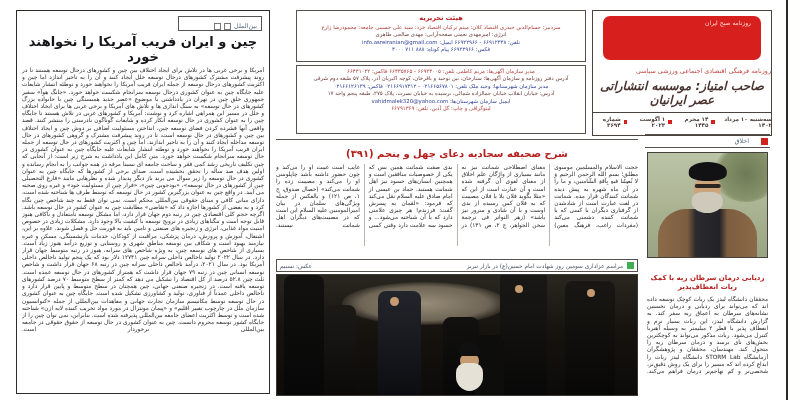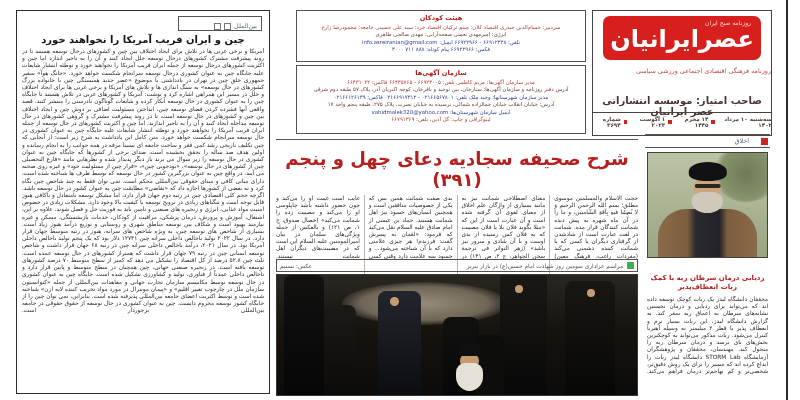--- a/index.html
+++ b/index.html
@@ -7,45 +7,45 @@
         font-family:"DejaVu Sans",sans-serif;direction:rtl;color:var(--text-dark,#1d1d1f);}
   .abs{position:absolute;}
   .edge-line{position:absolute;top:0;bottom:0;width:2px;background:#2a2926;}
   
   .masthead{left:592px;top:10px;width:178px;height:124px;border:1px solid #494440;}
   .logo{position:absolute;top:5px;right:10px;left:10px;height:44px;background:var(--brand-red,#d7201d);
         border-radius:7px;color:#fff;text-align:center;}
   .logo-tag{position:absolute;top:3px;right:10px;font-size:6px;color:#ffd9d6;}
   .logo-title{position:absolute;top:9px;right:0;left:0;font-size:24px;font-weight:bold;letter-spacing:-1px;}
   .tagline{position:absolute;top:56px;right:0;left:0;text-align:right;font-size:6.4px;color:#bf4541;}
-  .owner{position:absolute;top:84px;right:0;left:0;text-align:center;font-size:10px;font-weight:bold;color:#4a3431;}
+  .owner{position:absolute;top:68px;right:0;left:0;text-align:center;font-size:12px;font-weight:bold;color:#4a3431;font-style:italic;}
   .director{position:absolute;top:81px;right:0;left:0;text-align:center;font-size:6.6px;font-weight:bold;color:#4a3431;}
   .dateline{position:absolute;top:101px;right:-1px;left:-1px;height:17px;border-top:1px solid #494440;
             display:flex;align-items:center;justify-content:center;gap:3px;font-size:5.6px;color:#4b3c39;font-weight:bold;}
   .sep-sq{width:4px;height:4px;background:var(--brand-red,#d7201d);display:inline-block;}
   
   .edit-area{left:296px;top:10px;width:290px;height:124px;}
   .edit-box{position:absolute;left:0;right:0;border:1px solid #57504c;padding:2px 4px;box-sizing:border-box;}
   .ed-title{text-align:center;font-size:6.6px;font-weight:bold;color:var(--headline-red,#b5201e);margin:1px 0 2px;}
   .ed-line{font-size:5.4px;line-height:7.4px;text-align:center;color:#b0403c;white-space:nowrap;overflow:hidden;}
   .ed-line.blue{color:var(--link-blue,#2e3f94);}
   .ed-line.dark{color:#6c3b38;}
   
   .left-art{left:16px;top:10px;width:254px;height:384px;border:1px solid #2e2b29;padding:3px 5px;box-sizing:border-box;}
   .sec-tab{position:relative;width:84px;height:15px;border:1px solid #555;margin:2px 2px 3px;
            display:flex;align-items:flex-end;gap:3px;padding:0 4px;box-sizing:border-box;}
   .sec-tab .lbl{font-size:6.4px;color:#5a6b7d;}
   .hollow-sq{width:5px;height:5px;border:1px solid #777;background:#fff;}
-  .left-headline{text-align:center;font-size:10px;font-weight:bold;margin:3px 0 3px;color:#16161a;}
+  .left-headline{text-align:center;font-size:13px;font-weight:bold;margin:3px 0 3px;color:#16161a;}
   .body-txt{font-size:5.8px;line-height:7.2px;text-align:justify;text-align-last:justify;color:#2a2a2c;overflow:hidden;}
   .left-body{height:330px;}
   
   .center-art{left:276px;top:142px;width:362px;height:252px;}
   .center-rule{position:absolute;top:-3px;left:0;right:0;height:1px;background:#59534f;}
-  .center-headline{text-align:center;font-size:18px;font-weight:bold;color:var(--headline-red,#b5201e);margin:6px 0 5px;}
+  .center-headline{text-align:center;font-size:10px;font-weight:bold;color:var(--headline-red,#b5201e);margin:6px 0 5px;}
   .center-body{height:82px;column-count:4;column-gap:9px;column-rule:1px solid #b9b4ae;}
   .caption-bar{position:absolute;top:117px;left:0;right:0;height:13px;border:1px solid #55504b;
                display:flex;align-items:center;box-sizing:border-box;padding:0 3px;gap:4px;}
   .caption-bar .sq{width:7px;height:7px;background:var(--accent-green,#3fae54);}
   .caption-txt{font-size:5.8px;color:#4b5563;flex:1;}
   .credit-txt{font-size:5.8px;color:#4b5563;}
   
   .m-photo{position:absolute;top:132px;left:0;right:0;height:120px;border:1px solid #3a3733;overflow:hidden;
            background:linear-gradient(180deg,#2a2620 0%,#17130f 45%,#0c0b09 100%);}
   .floor{position:absolute;left:18%;top:6%;width:46%;height:36%;border-radius:50%;
@@ -89,45 +89,43 @@
 </head>
 <body>
 
 <div class="page">
 
   <div class="edge-line" style="left:786px;"></div>
 
   <div class="abs masthead">
     <div class="logo">
       <div class="logo-tag">روزنامه صبح ایران</div>
-      <div class="logo-title">عصرایرانیان</div>
     </div>
     <div class="tagline">روزنامه فرهنگی اقتصادی اجتماعی ورزشی سیاسی</div>
     <div class="owner">صاحب امتیاز: موسسه انتشاراتی عصر ایرانیان</div>
     <div class="dateline">
       <span>سه‌شنبه ۱۰ مرداد ۱۴۰۲</span>
       <span class="sep-sq"></span>
       <span>۱۴ محرم ۱۴۴۵</span>
       <span class="sep-sq"></span>
       <span>۱ آگوست ۲۰۲۳</span>
       <span class="sep-sq"></span>
       <span>شماره ۳۶۹۴</span>
     </div>
   </div>
 
   <div class="abs edit-area">
     <div class="edit-box" style="top:0;height:52px;">
-      <div class="ed-title">هیئت کودکان</div>
+      <div class="ed-title">هیئت تحریریه</div>
       <div class="ed-line">سردبیر: حسام‌الدین حیدری   اقتصاد کلان: میثم ترکیان   اقتصاد خرد: سید علی حسینی   جامعه: محمودرضا زارع</div>
       <div class="ed-line dark">انرژی: امیرمهدی نعمتی   صفحه‌آرایی: مهدی صالحی طاهری</div>
       <div class="ed-line blue">تلفن: ۶۶۹۱۲۳۳۸ - ۶۶۹۲۲۹۶۶   ایمیل: info.asreiranian@gmail.com</div>
       <div class="ed-line blue">فکس: ۶۶۹۲۲۹۶۶   پیام کوتاه: ۸۸۸ ۷۱۱ ۳۰۰۰</div>
     </div>
     <div class="edit-box" style="top:55px;height:69px;">
-      <div class="ed-title">سازمان آگهی‌ها</div>
       <div class="ed-line">مدیر سازمان آگهی‌ها: مریم کاظمی   تلفن: ۶۶۹۲۳۰۰۵ - ۶۶۴۳۵۷۶۵   فاکس: ۶۶۴۳۱۰۲۲</div>
       <div class="ed-line dark">آدرس دفتر روزنامه و سازمان آگهی‌ها: ستارخان، بین توحید و باقرخان، کوچه اکبریان آذر، پلاک ۵۷ طبقه دوم شرقی</div>
       <div class="ed-line blue">مدیر سازمان شهرستانها: وحید ملک   تلفن: ۰۲۱۶۶۵۶۷۸۰۱ - ۰۲۱۶۶۹۱۷۳۱۲   فاکس: ۰۲۱۶۶۱۲۶۱۳۹</div>
       <div class="ed-line dark">آدرس: خیابان انقلاب خیابان جمالزاده شمالی، نرسیده به خیابان نصرت، پلاک ۲۷۵، طبقه پنجم واحد ۱۷</div>
       <div class="ed-line blue">ایمیل سازمان شهرستان‌ها: vahidmalek320@yahoo.com</div>
       <div class="ed-line">لیتوگرافی و چاپ: گل آذین، تلفن: ۶۶۷۹۱۳۶۹</div>
     </div>
   </div>
 
   <div class="abs left-art">

